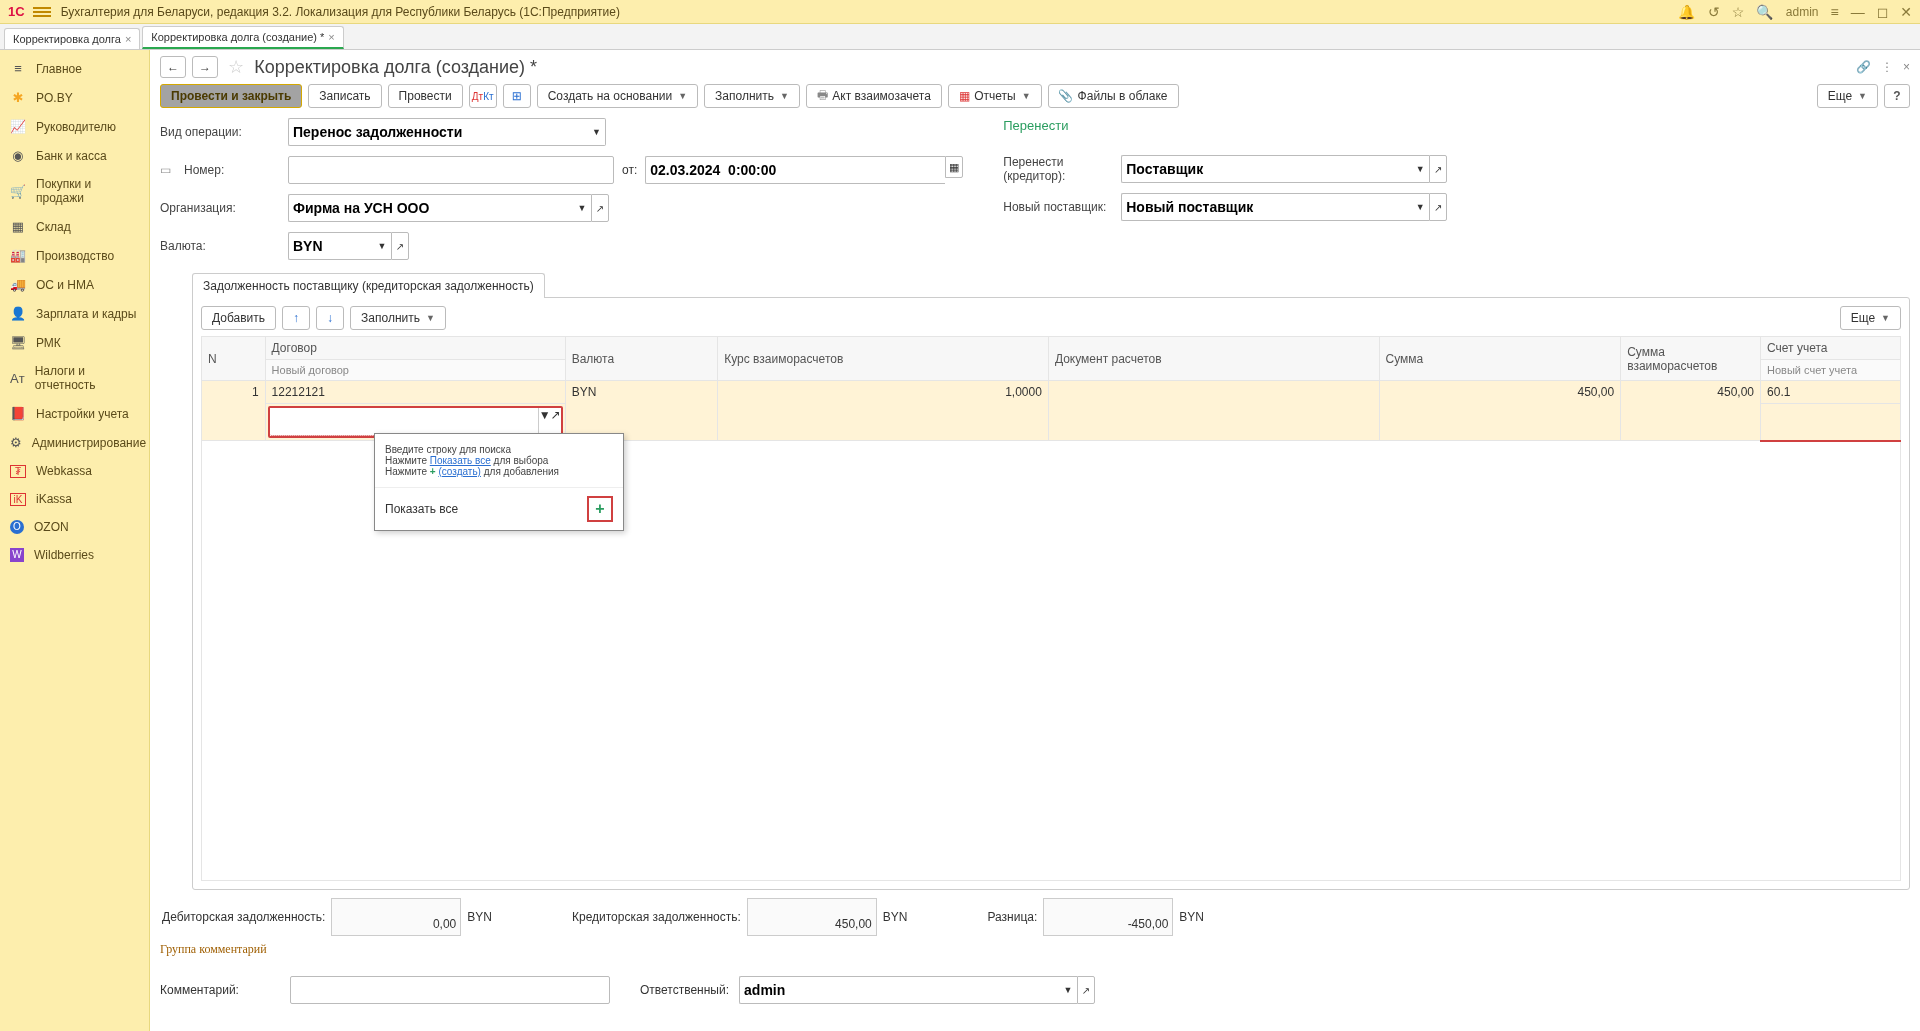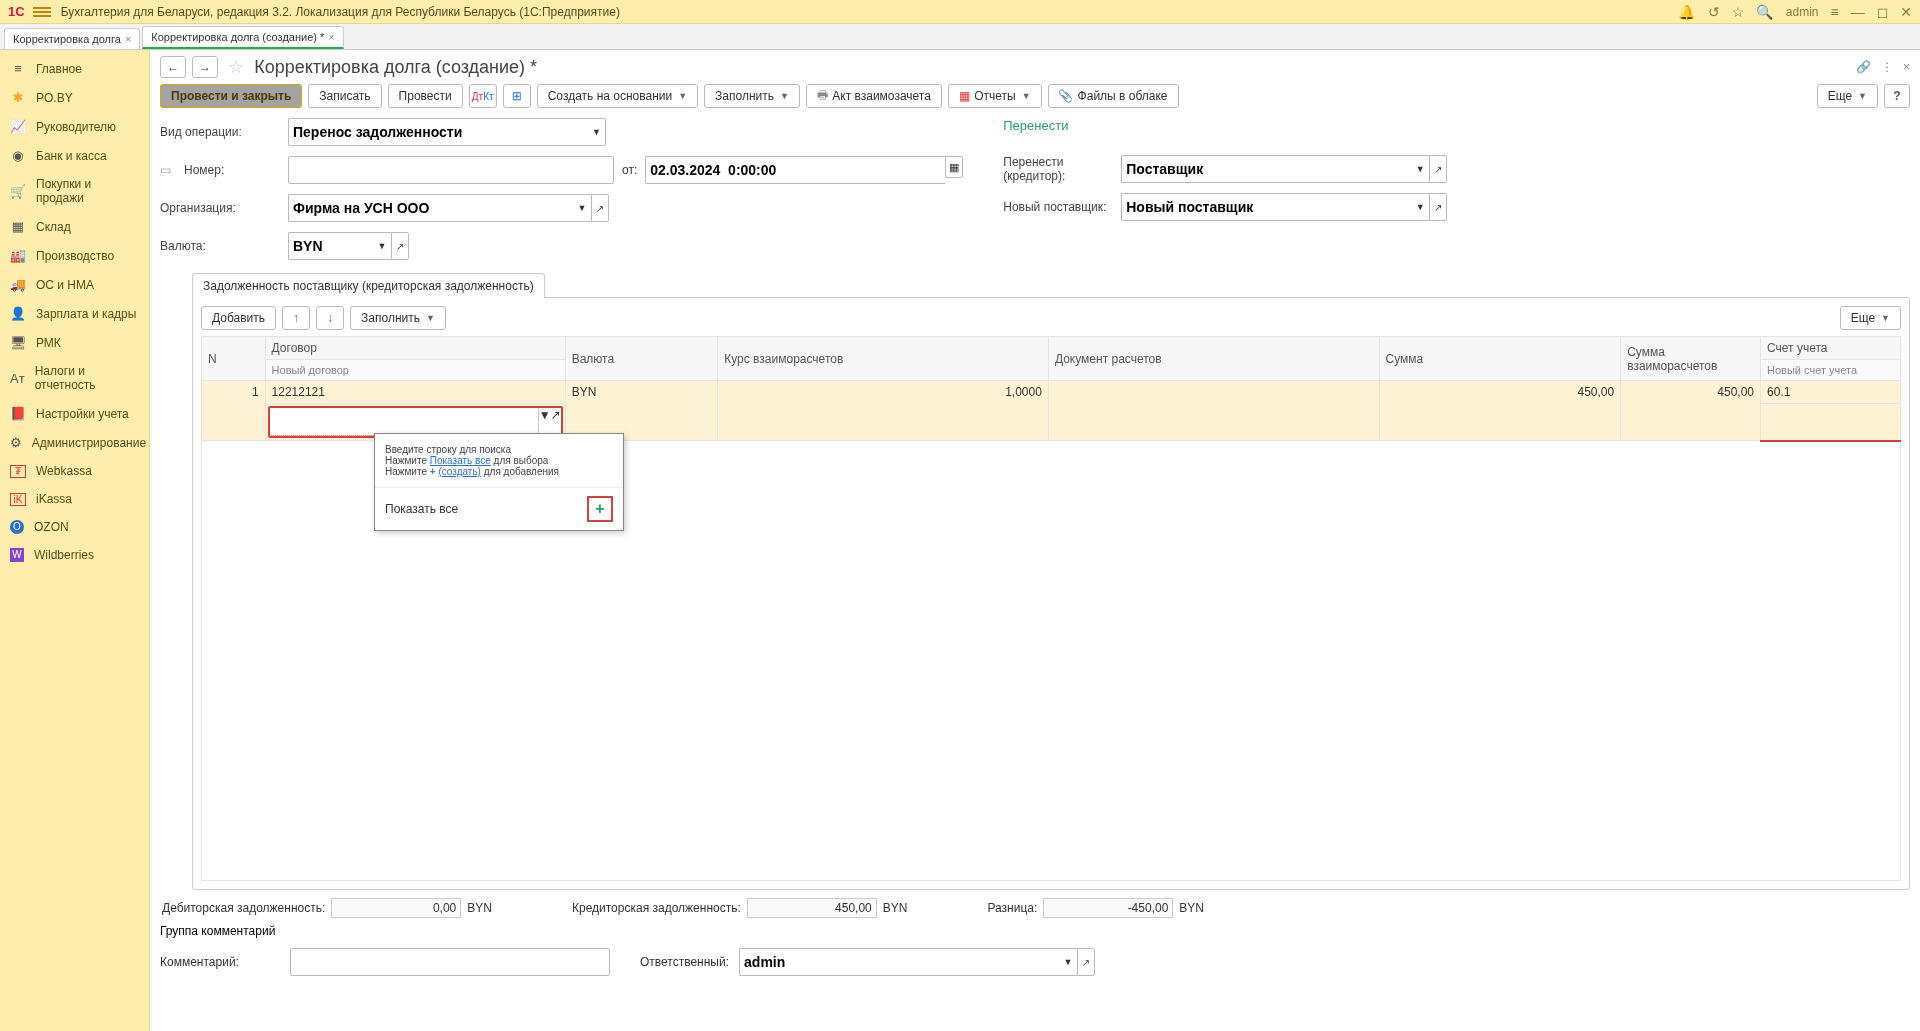--- a/index.html
+++ b/index.html
@@ -96,22 +96,22 @@
   .popup { position: absolute; left: 224px; top: 383px; width: 250px; background: #fff; border: 1px solid #888; box-shadow: 2px 2px 6px rgba(0,0,0,.2); z-index: 100; }
   .popup .body { padding: 10px; font-size: 10px; color: #444; }
   .popup .body .link { color: #2a6fd1; text-decoration: underline; cursor: pointer; }
   .popup .body .plus { color: #2a9d5f; font-weight: bold; }
   .popup .foot { display: flex; align-items: center; justify-content: space-between; padding: 8px 10px; border-top: 1px solid #eee; }
   .popup .foot .plusbtn { width: 26px; height: 26px; border: 2px solid #d04040; background: #fff; display: flex; align-items: center; justify-content: center; color: #2a9d5f; font-weight: bold; font-size: 16px; cursor: pointer; }
 
   
   .totals { display: flex; align-items: center; padding: 8px 2px 4px; }
   .totals .group { display: flex; align-items: center; gap: 6px; }
-  .totals .val { width: 130px; text-align: right; border: 1px solid #ccc; height: 20px; padding: 2px 4px; background: #fafafa; }
-  .comment-hdr { color: #000000; margin: 2px 0 10px; }
+  .totals .val { width: 130px; text-align: right; border: 1px solid #ccc; height: 20px; padding: 18px 4px; background: #fafafa; }
+  .comment-hdr { color: #a16207; margin: 2px 0 19px; font-family: Liberation Serif, serif; }
   .comment-row { display: flex; align-items: center; gap: 10px; }
   .comment-row .input { flex: 0 0 320px; }
 
   .grid-body-spacer td { height: 440px; vertical-align: top; border-top: none; }
 
   .ico-colored { font-size: 12px; }
 </style>
 </head>
 <body>
 

